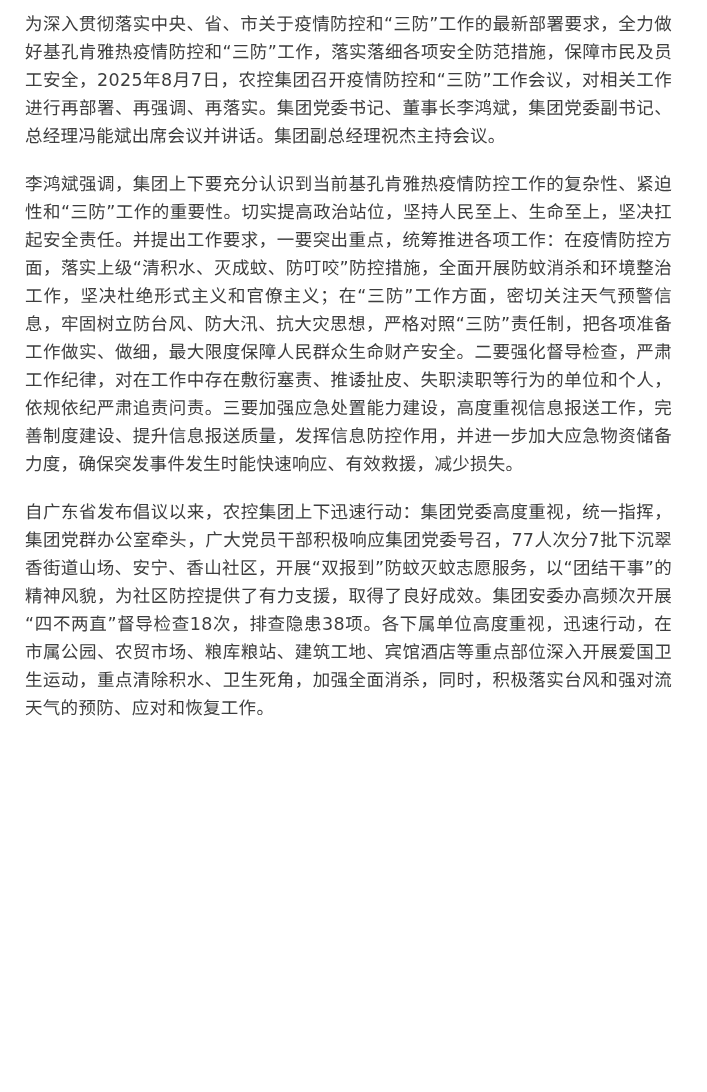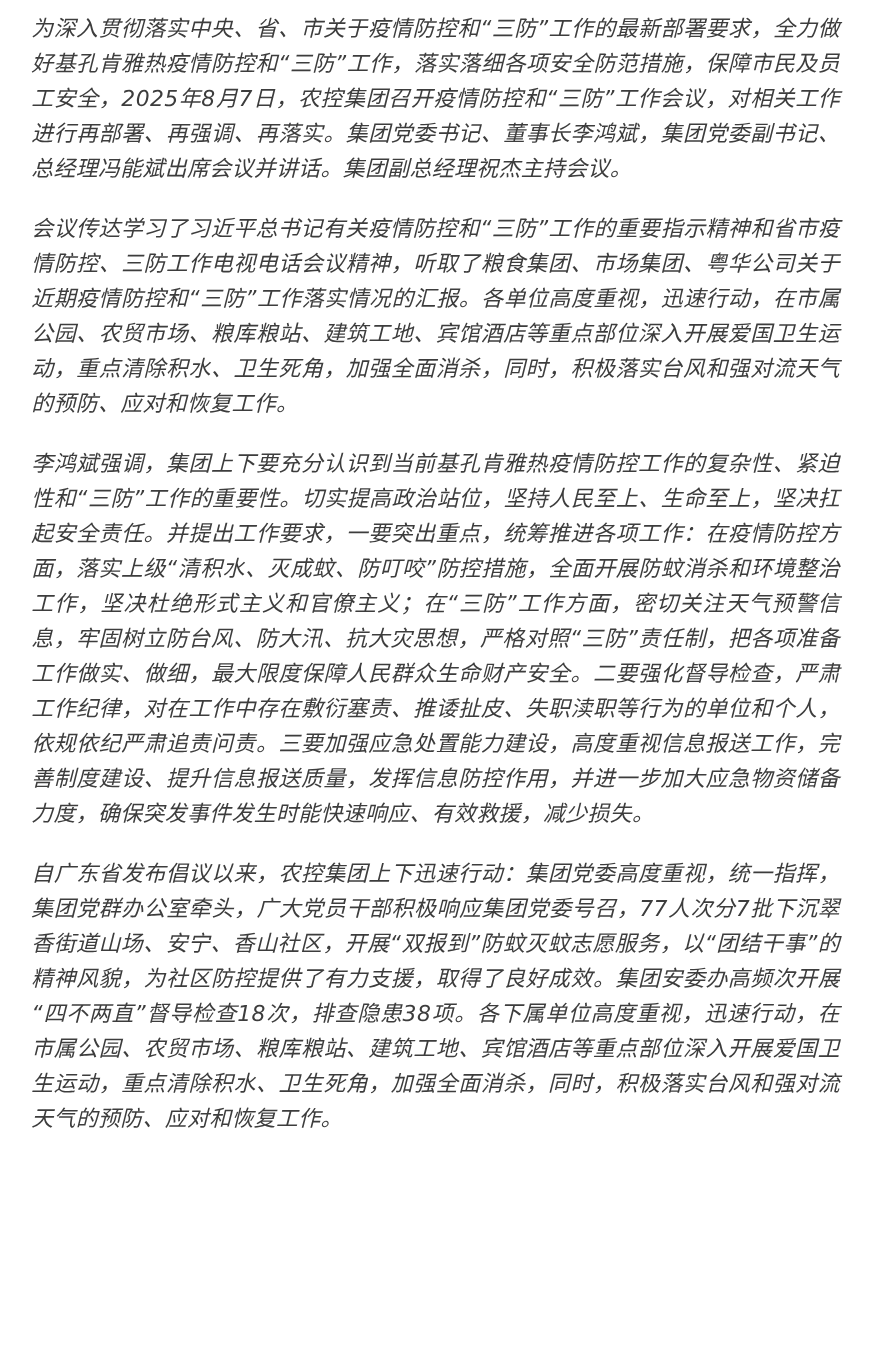--- a/index.html
+++ b/index.html
@@ -19,28 +19,26 @@
     padding: 10px 25px 20px 25px;
     color: #3d3d3d;
     font-size: 17.5px;
     line-height: 28px;
     text-align: justify;
     letter-spacing: 0.3px;
   }
   .article p {
     margin: 0 10px 20px 0;
     word-break: break-all;
-    font-style: italic;
   }
   .article p:last-child {
     margin-bottom: 0;
   }
 </style>
 </head>
 <body>
 
 <main class="article">
   <p>为深入贯彻落实中央、省、市关于疫情防控和“三防”工作的最新部署要求，全力做好基孔肯雅热疫情防控和“三防”工作，落实落细各项安全防范措施，保障市民及员工安全，2025年8月7日，农控集团召开疫情防控和“三防”工作会议，对相关工作进行再部署、再强调、再落实。集团党委书记、董事长李鸿斌，集团党委副书记、总经理冯能斌出席会议并讲话。集团副总经理祝杰主持会议。</p>
-  <p>会议传达学习了习近平总书记有关疫情防控和“三防”工作的重要指示精神和省市疫情防控、三防工作电视电话会议精神，听取了粮食集团、市场集团、粤华公司关于近期疫情防控和“三防”工作落实情况的汇报。各单位高度重视，迅速行动，在市属公园、农贸市场、粮库粮站、建筑工地、宾馆酒店等重点部位深入开展爱国卫生运动，重点清除积水、卫生死角，加强全面消杀，同时，积极落实台风和强对流天气的预防、应对和恢复工作。</p>
   <p>李鸿斌强调，集团上下要充分认识到当前基孔肯雅热疫情防控工作的复杂性、紧迫性和“三防”工作的重要性。切实提高政治站位，坚持人民至上、生命至上，坚决扛起安全责任。并提出工作要求，一要突出重点，统筹推进各项工作：在疫情防控方面，落实上级“清积水、灭成蚊、防叮咬”防控措施，全面开展防蚊消杀和环境整治工作，坚决杜绝形式主义和官僚主义；在“三防”工作方面，密切关注天气预警信息，牢固树立防台风、防大汛、抗大灾思想，严格对照“三防”责任制，把各项准备工作做实、做细，最大限度保障人民群众生命财产安全。二要强化督导检查，严肃工作纪律，对在工作中存在敷衍塞责、推诿扯皮、失职渎职等行为的单位和个人，依规依纪严肃追责问责。三要加强应急处置能力建设，高度重视信息报送工作，完善制度建设、提升信息报送质量，发挥信息防控作用，并进一步加大应急物资储备力度，确保突发事件发生时能快速响应、有效救援，减少损失。</p>
   <p>自广东省发布倡议以来，农控集团上下迅速行动：集团党委高度重视，统一指挥，集团党群办公室牵头，广大党员干部积极响应集团党委号召，77人次分7批下沉翠香街道山场、安宁、香山社区，开展“双报到”防蚊灭蚊志愿服务，以“团结干事”的精神风貌，为社区防控提供了有力支援，取得了良好成效。集团安委办高频次开展“四不两直”督导检查18次，排查隐患38项。各下属单位高度重视，迅速行动，在市属公园、农贸市场、粮库粮站、建筑工地、宾馆酒店等重点部位深入开展爱国卫生运动，重点清除积水、卫生死角，加强全面消杀，同时，积极落实台风和强对流天气的预防、应对和恢复工作。</p>
 
 </main>
 
 </body></html>

